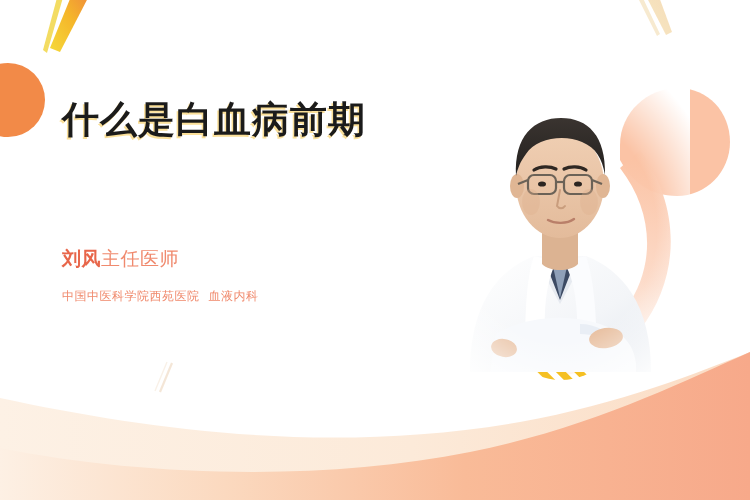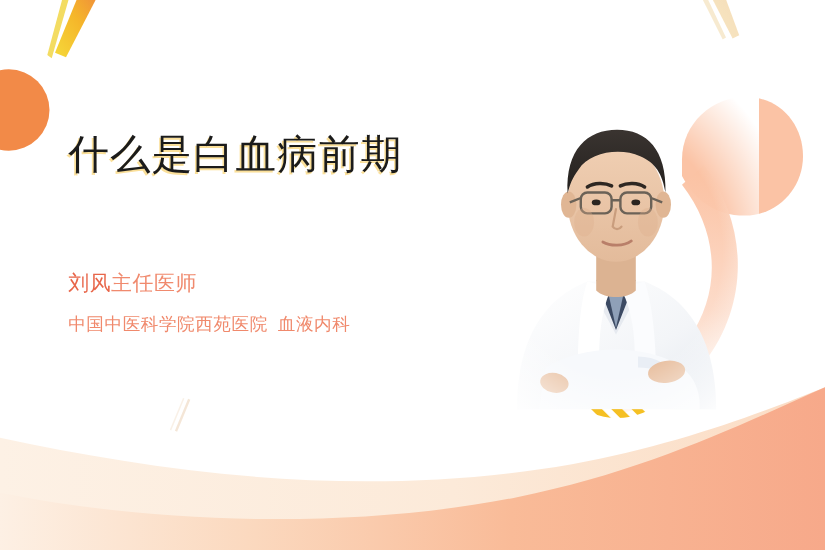--- a/index.html
+++ b/index.html
@@ -32,53 +32,53 @@
   .content {
     position: absolute;
     left: 0; top: 0;
     width: 750px;
     height: 500px;
   }
 
   .title {
     position: absolute;
     left: 62px;
-    top: 117px;
+    top: 96px;
     font-size: 37px;
     line-height: 48px;
     letter-spacing: 1px;
     color: #1b1b1b;
-    font-weight: 400;
+    font-weight: 700;
     white-space: nowrap;
     text-shadow: -1.5px 1.5px 0 rgba(245, 196, 70, 0.55);
   }
 
   .doctor-block {
     position: absolute;
     left: 62px;
     top: 245px;
     white-space: nowrap;
   }
 
   .doc-line1 {
     font-size: 19px;
     line-height: 28px;
     white-space: nowrap;
   }
   .doc-name {
-    font-weight: normal;
+    font-weight: bold;
     color: #e8664a;
     letter-spacing: 0.5px;
   }
   .doc-title {
     color: #f08a6e;
     letter-spacing: 0.5px;
   }
   .doc-line2 {
-    font-size: 16px;
+    font-size: 12px;
     line-height: 28px;
     color: #f0896c;
     margin-top: 9px;
     letter-spacing: 0.5px;
     white-space: nowrap;
   }
   .doc-dept { margin-left: 9px; }
 
   
   .photo-wrap {

